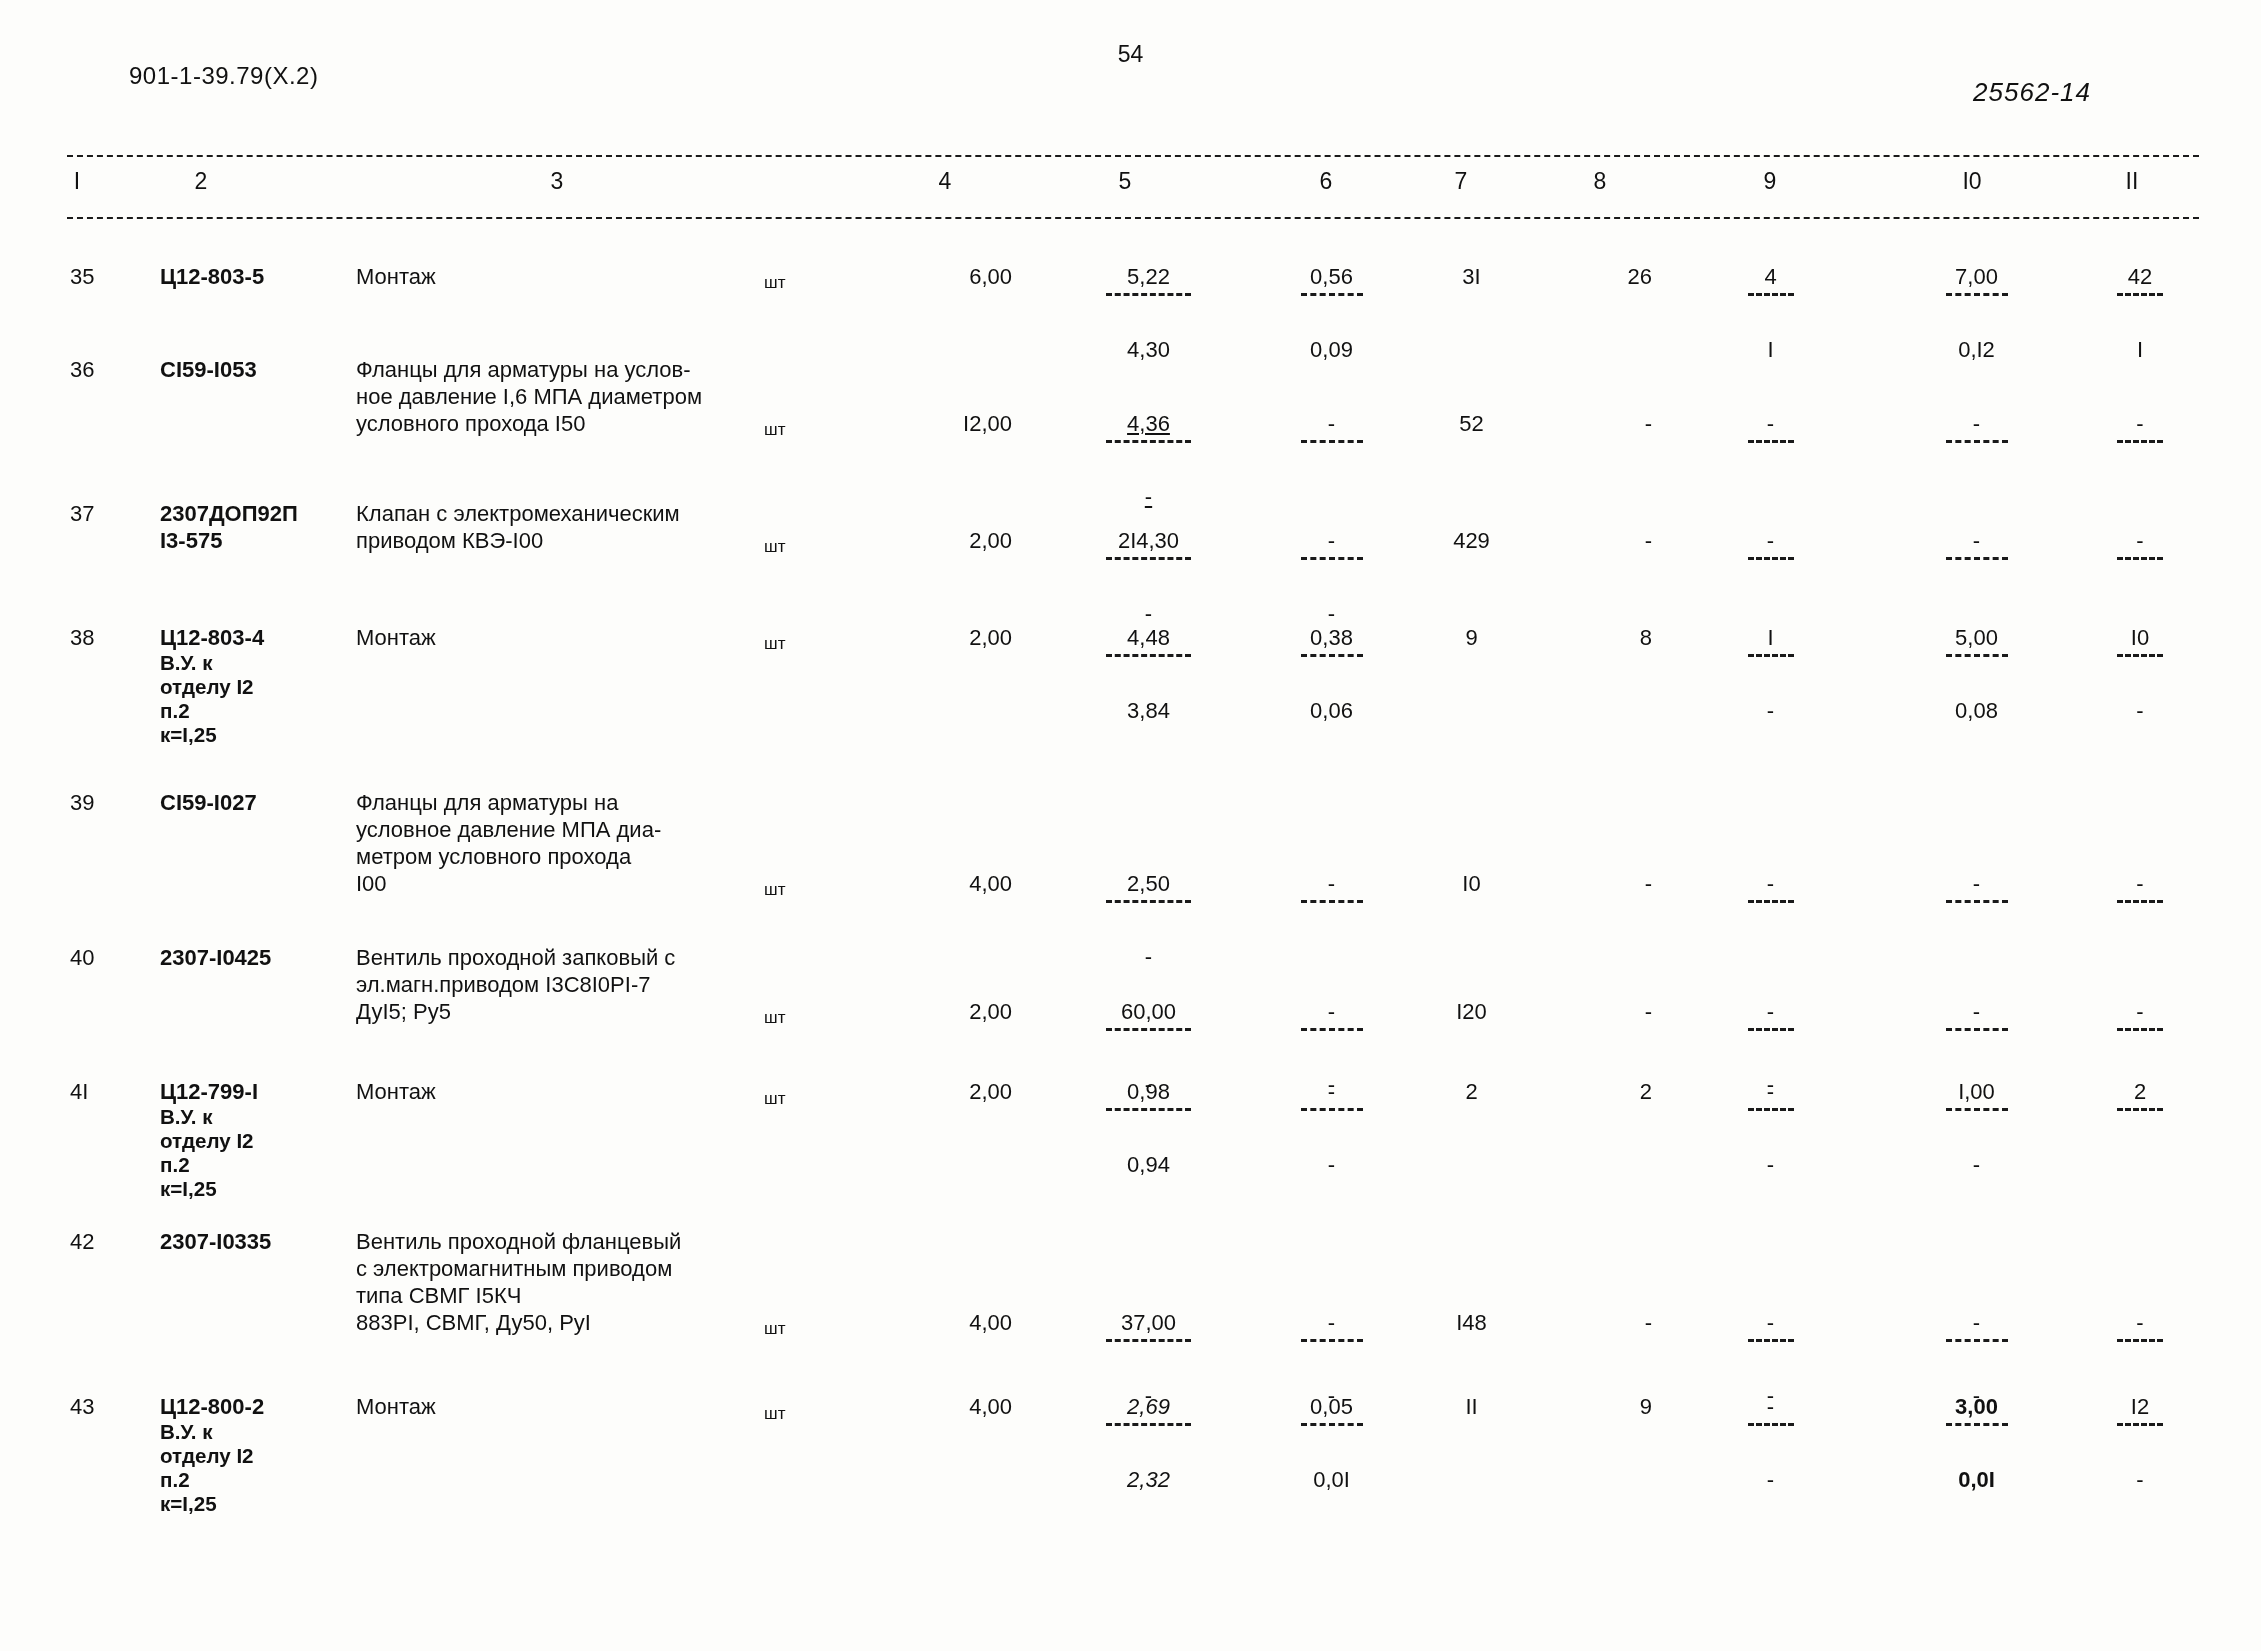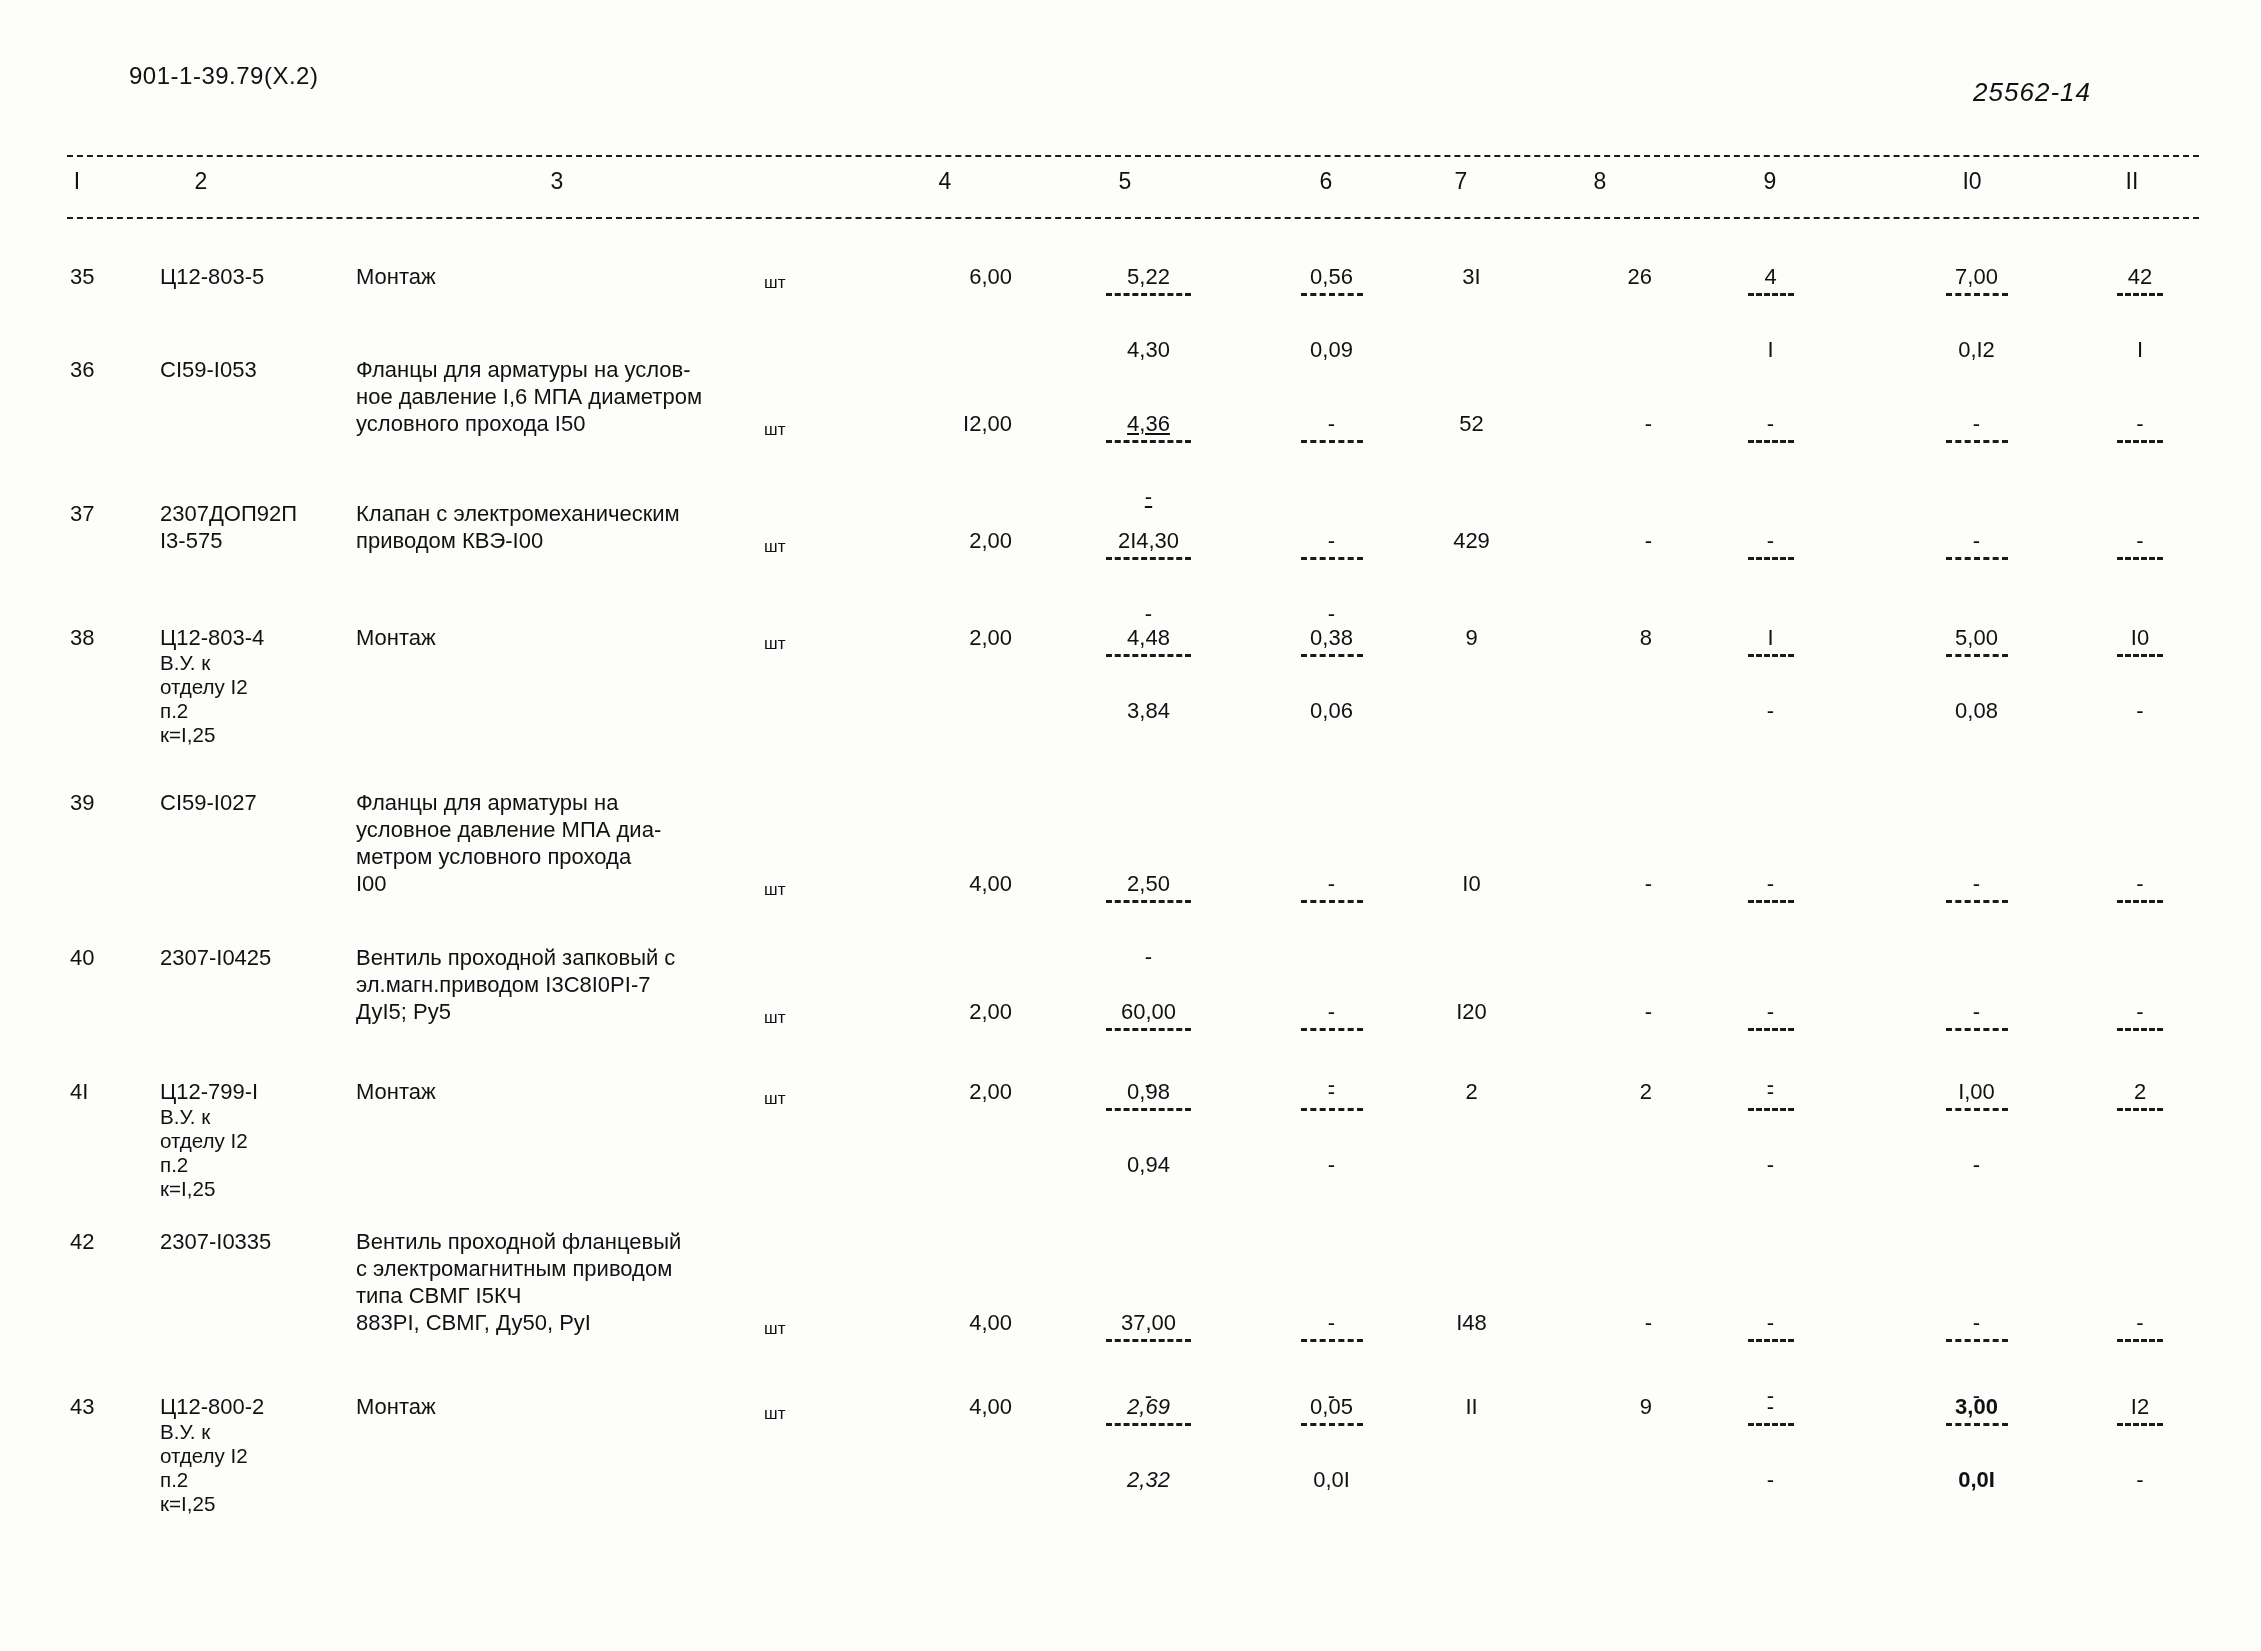--- a/index.html
+++ b/index.html
@@ -78,21 +78,21 @@
   .row {
     position: relative;
   }
   .cell {
     position: absolute;
     font-size: 22px;
     line-height: 27px;
     white-space: pre;
   }
   .c-num        { left: 70px; }
-  .c-code       { left: 160px; }
+  .c-code       { left: 160px; font-weight: bold; }
   .c-name       { left: 356px; }
   .c-unit       { left: 764px; font-size: 17px; }
   .c-qty        { left: 945px; text-align: right; width: 67px; }
   .c-5          { left: 1089px; text-align: center; width: 119px; }
   .c-6          { left: 1280px; text-align: center; width: 103px; }
   .c-7          { left: 1425px; text-align: center; width: 93px; }
   .c-8          { left: 1564px; text-align: right; width: 88px; }
   .c-9          { left: 1729px; text-align: center; width: 83px; }
   .c-10         { left: 1930px; text-align: center; width: 93px; }
   .c-11         { left: 2096px; text-align: center; width: 88px; }
@@ -116,20 +116,21 @@
     font-size: 20.6px;
     line-height: 24px;
   }
 </style>
 </head>
 <body>
 
 <div class="page">
 
   <div class="hdr-left">901-1-39.79(X.2)</div>
+  <div class="hdr-center">54</div>
   <div class="hdr-right">25562-14</div>
 
   <div class="rule top"></div>
   <div class="colnums" id="colnums">
       <span style="left: 77px;">I</span>
       <span style="left: 201px;">2</span>
       <span style="left: 557px;">3</span>
       <span style="left: 945px;">4</span>
       <span style="left: 1125px;">5</span>
       <span style="left: 1326px;">6</span>

